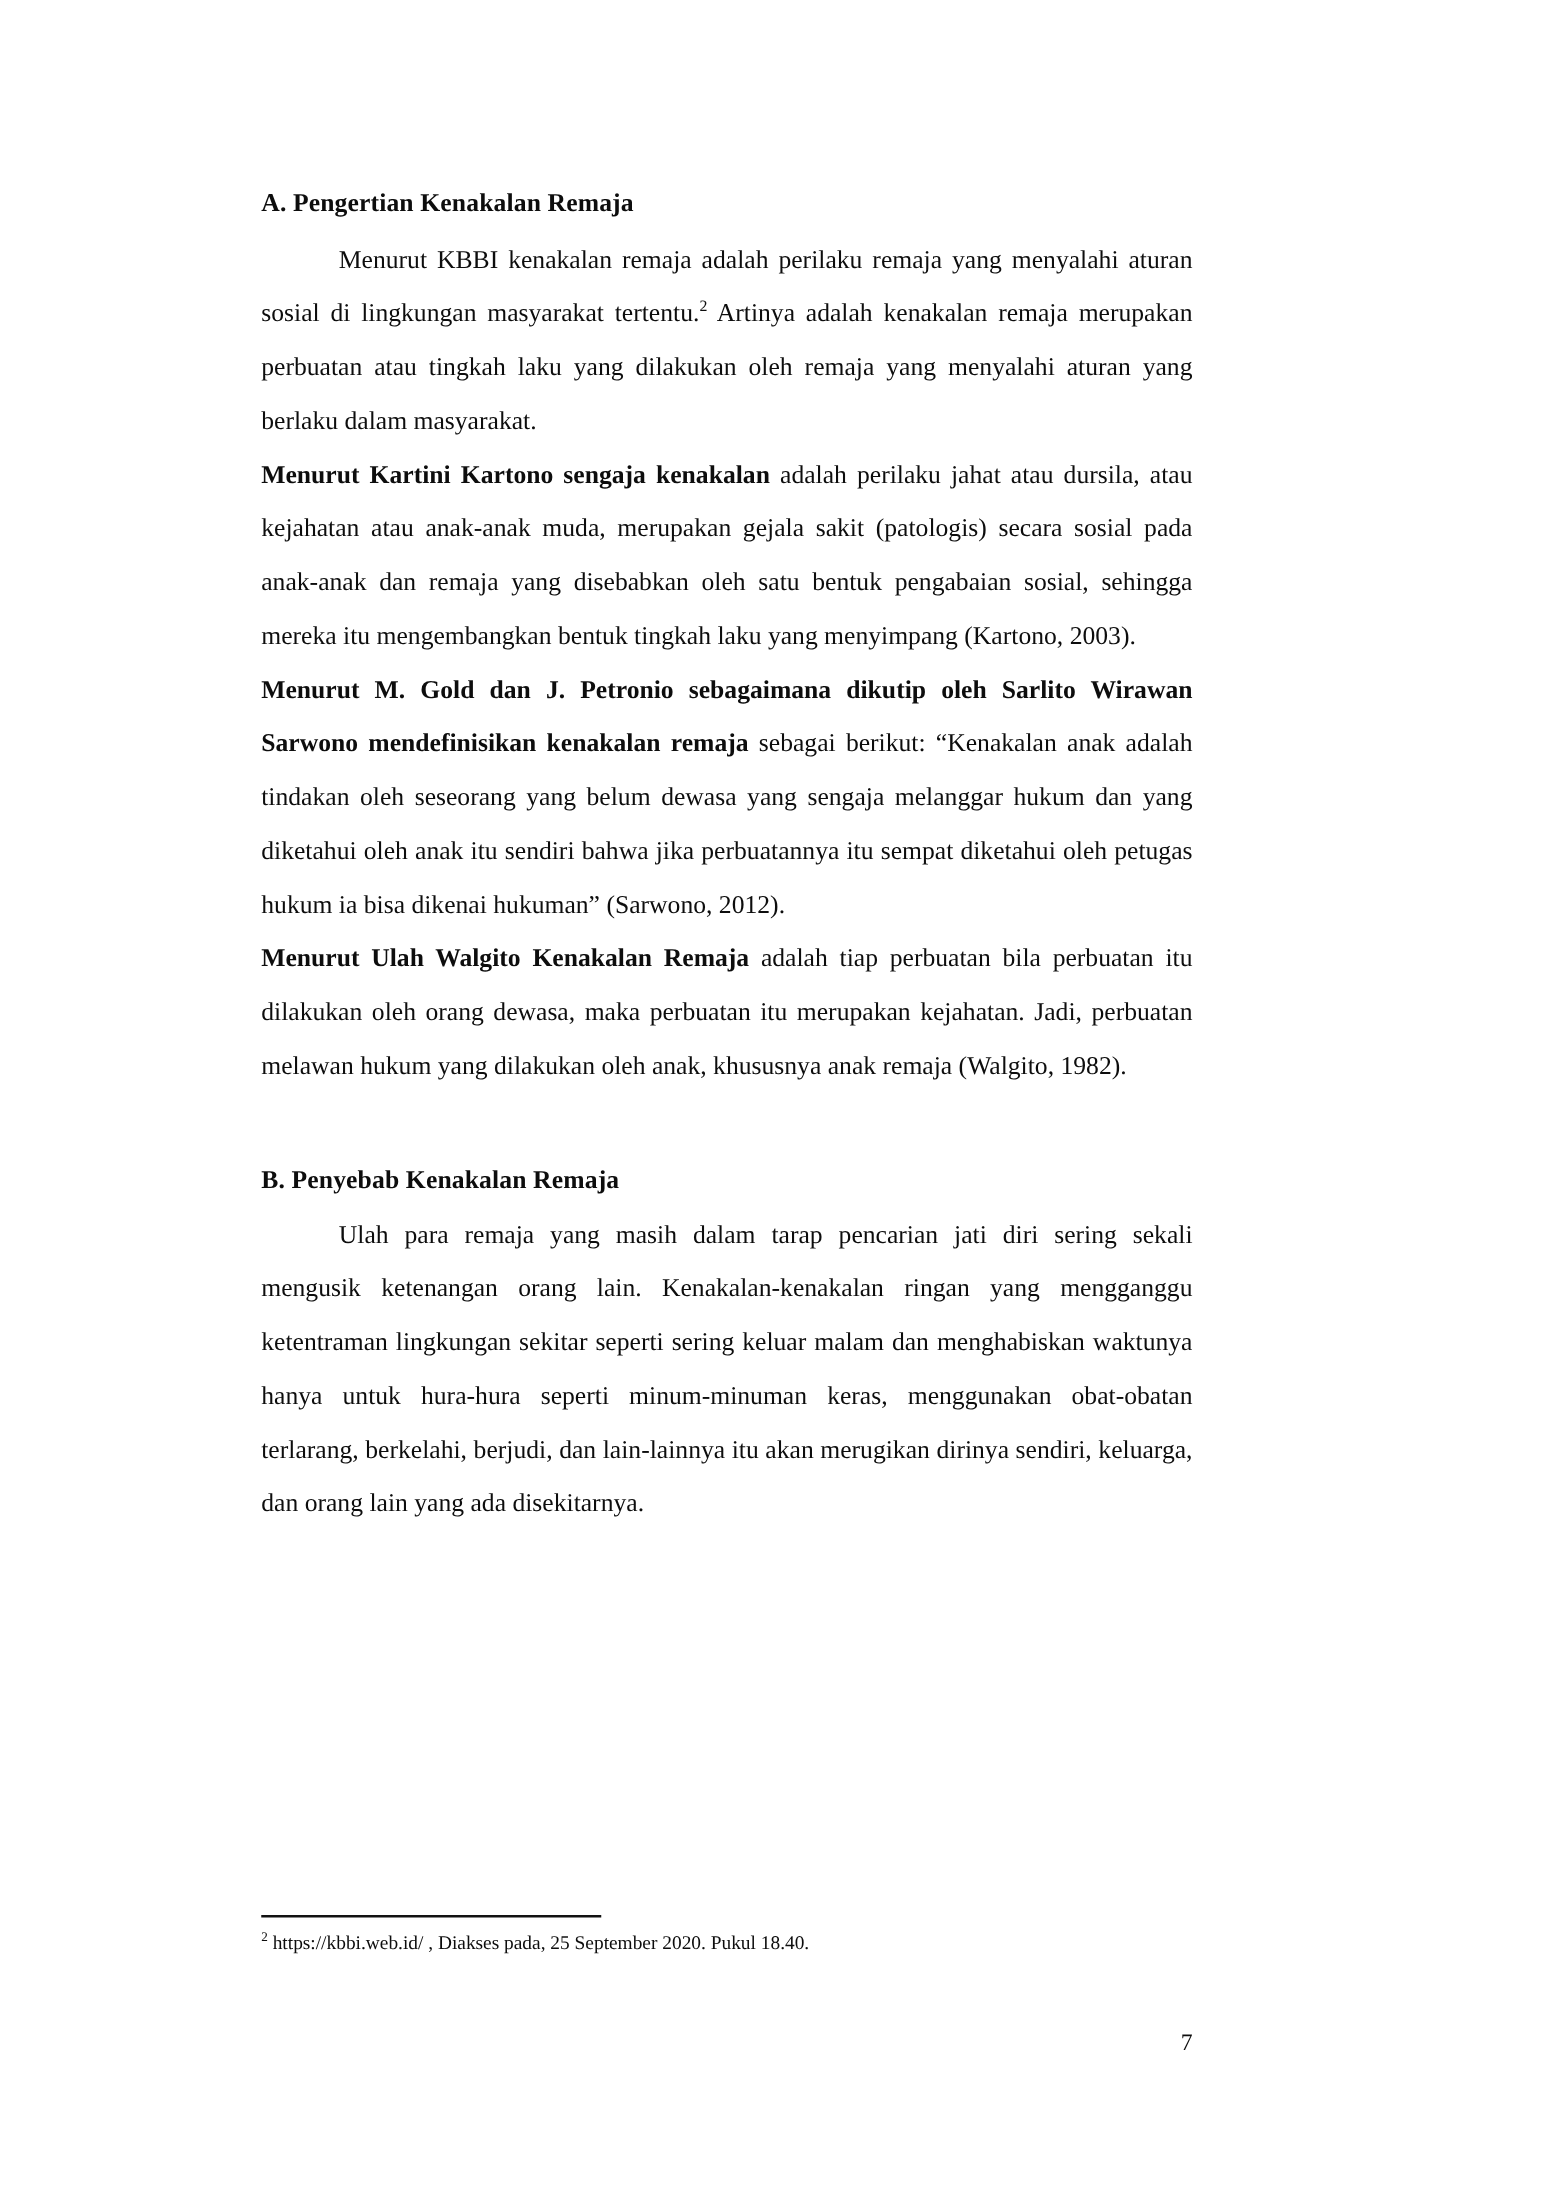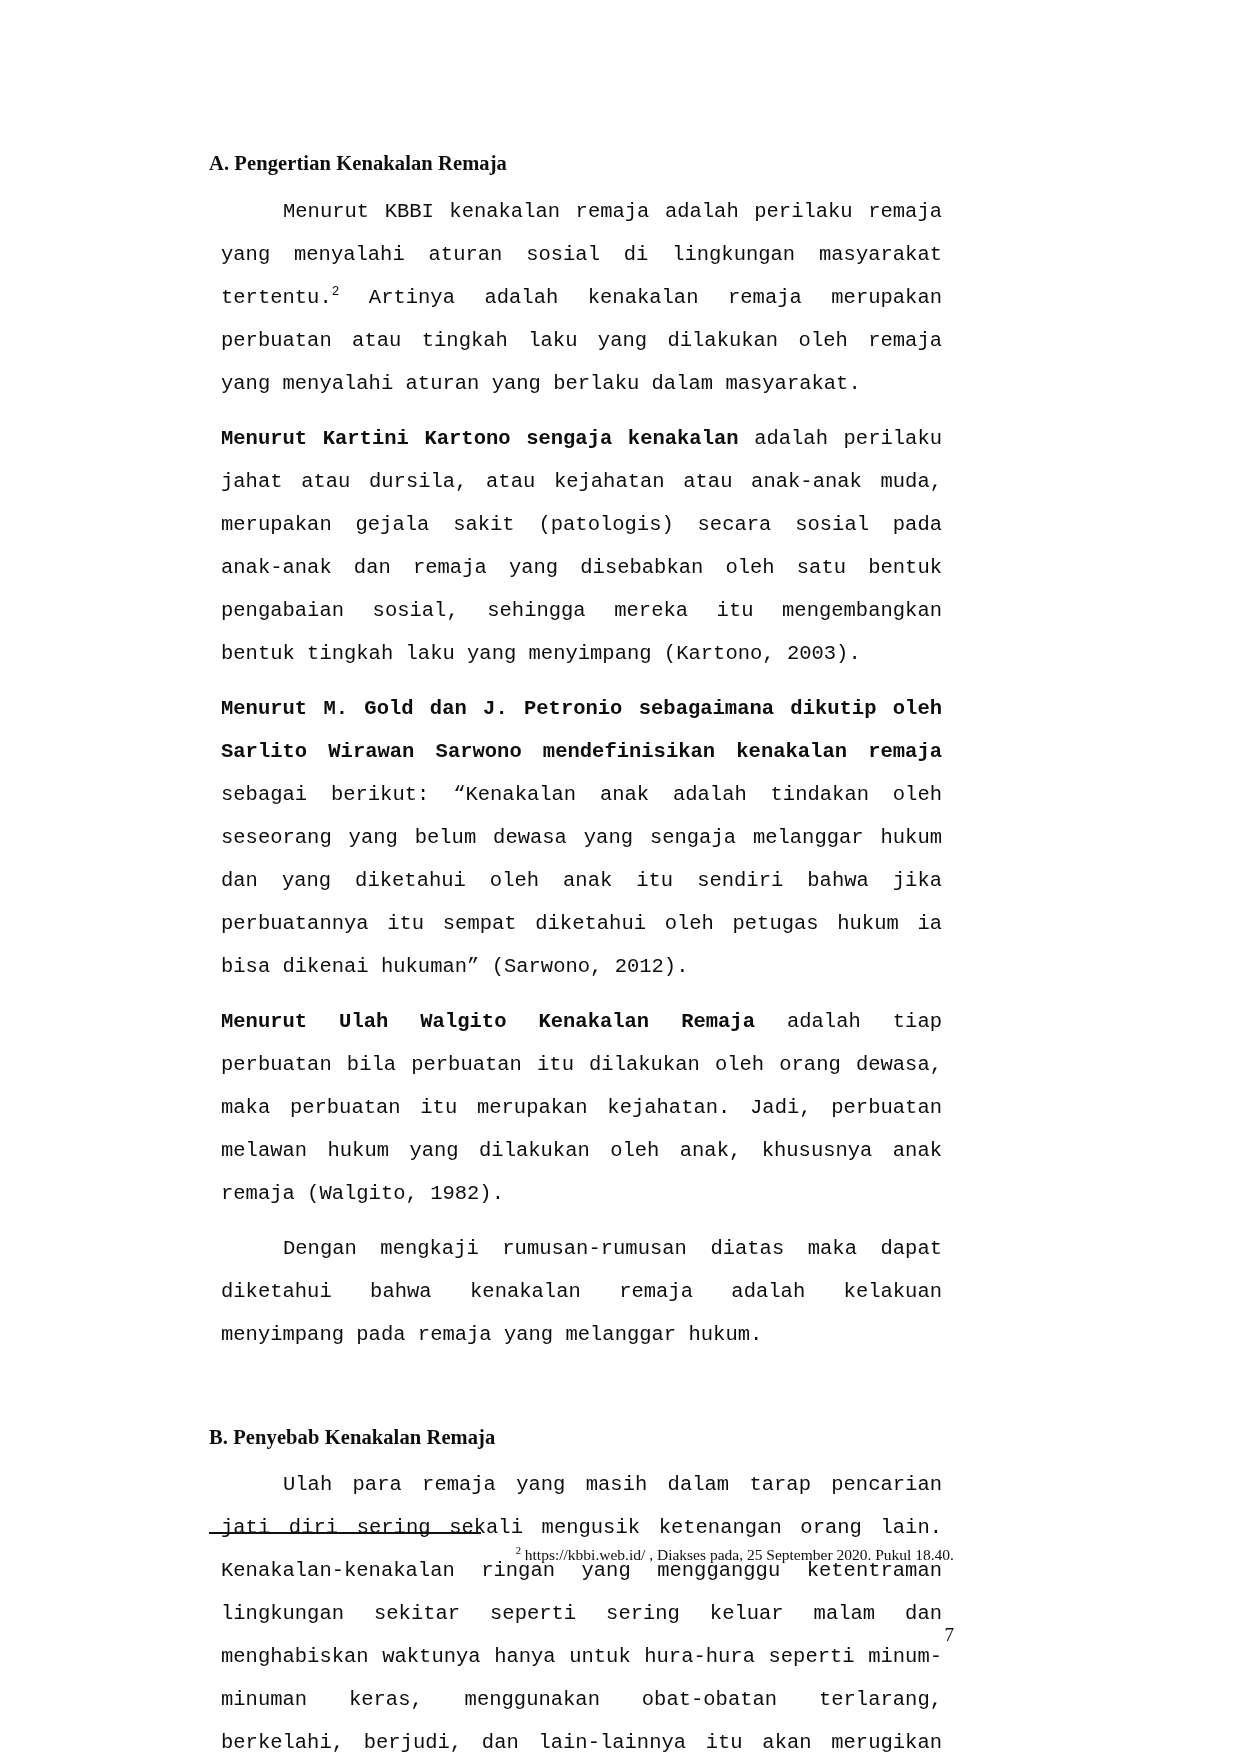--- a/index.html
+++ b/index.html
@@ -28,23 +28,22 @@
     font-size: 20.5px;
     line-height: 1.35;
     margin: 0 0 9px 0;
     letter-spacing: 0.1px;
   }
   .para {
     font-size: 20.5px;
     line-height: 43px;
     text-align: justify;
     text-justify: inter-word;
-    margin: 12px;
+    margin: 0;
     hyphens: none;
-    font-family: Liberation Mono, monospace;
   }
   .para.indent {
     text-indent: 62px;
   }
   .para.indent-sm {
     text-indent: 40px;
   }
   .lead {
     font-weight: bold;
   }
@@ -66,21 +65,20 @@
     width: 272px;
     height: 0;
     border-top: 2.2px solid #111111;
     margin: 0 0 9px 0;
   }
   .footnote-text {
     font-size: 15.5px;
     line-height: 1.5;
     margin: 0;
     color: #0d0d0d;
-    text-align: right;
   }
   .footnote-text sup {
     font-size: 0.68em;
     vertical-align: super;
     line-height: 0;
   }
   .page-number {
     position: absolute;
     left: 0;
     top: 1624px;
@@ -100,21 +98,20 @@
 
     <p class="para indent"><span>Menurut KBBI kenakalan remaja adalah perilaku remaja yang menyalahi aturan sosial di lingkungan masyarakat tertentu.</span><sup class="fn">2</sup><span> Artinya adalah kenakalan remaja merupakan perbuatan atau tingkah laku yang dilakukan oleh remaja yang menyalahi aturan yang berlaku dalam masyarakat.</span></p>
 
 
     <p class="para"><span class="lead">Menurut Kartini Kartono sengaja kenakalan</span><span> adalah perilaku jahat atau dursila, atau kejahatan atau anak-anak muda, merupakan gejala sakit (patologis) secara sosial pada anak-anak dan remaja yang disebabkan oleh satu bentuk pengabaian sosial, sehingga mereka itu mengembangkan bentuk tingkah laku yang menyimpang (Kartono, 2003).</span></p>
 
     <p class="para"><span class="lead">Menurut M. Gold dan J. Petronio sebagaimana dikutip oleh Sarlito Wirawan Sarwono mendefinisikan kenakalan remaja</span><span> sebagai berikut: “Kenakalan anak adalah tindakan oleh seseorang yang belum dewasa yang sengaja melanggar hukum dan yang diketahui oleh anak itu sendiri bahwa jika perbuatannya itu sempat diketahui oleh petugas hukum ia bisa dikenai hukuman” (Sarwono, 2012).</span></p>
 
     <p class="para"><span class="lead">Menurut Ulah Walgito Kenakalan Remaja</span><span> adalah tiap perbuatan bila perbuatan itu dilakukan oleh orang dewasa, maka perbuatan itu merupakan kejahatan. Jadi, perbuatan melawan hukum yang dilakukan oleh anak, khususnya anak remaja (Walgito, 1982).</span></p>
 
-    <p class="para indent">Dengan mengkaji rumusan-rumusan diatas maka dapat diketahui bahwa kenakalan remaja adalah kelakuan menyimpang pada remaja yang melanggar hukum.</p>
 
     <div class="gap-block"></div>
 
     <h2 class="heading">B. Penyebab Kenakalan Remaja</h2>
 
     <p class="para indent">Ulah para remaja yang masih dalam tarap pencarian jati diri sering sekali mengusik ketenangan orang lain. Kenakalan-kenakalan ringan yang mengganggu ketentraman lingkungan sekitar seperti sering keluar malam dan menghabiskan waktunya hanya untuk hura-hura seperti minum-minuman keras, menggunakan obat-obatan terlarang, berkelahi, berjudi, dan lain-lainnya itu akan merugikan dirinya sendiri, keluarga, dan orang lain yang ada disekitarnya.</p>
 
   </div>
 
   <div class="footnote-zone">

